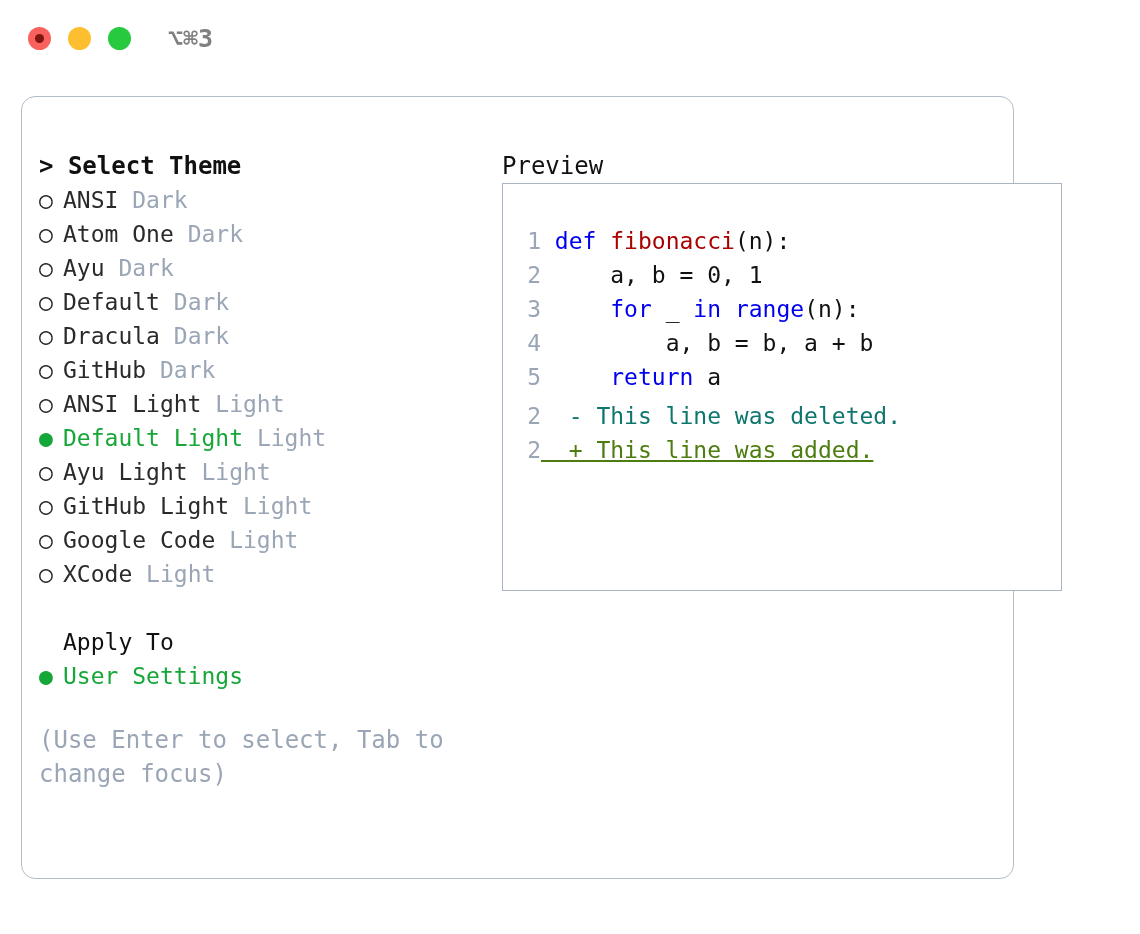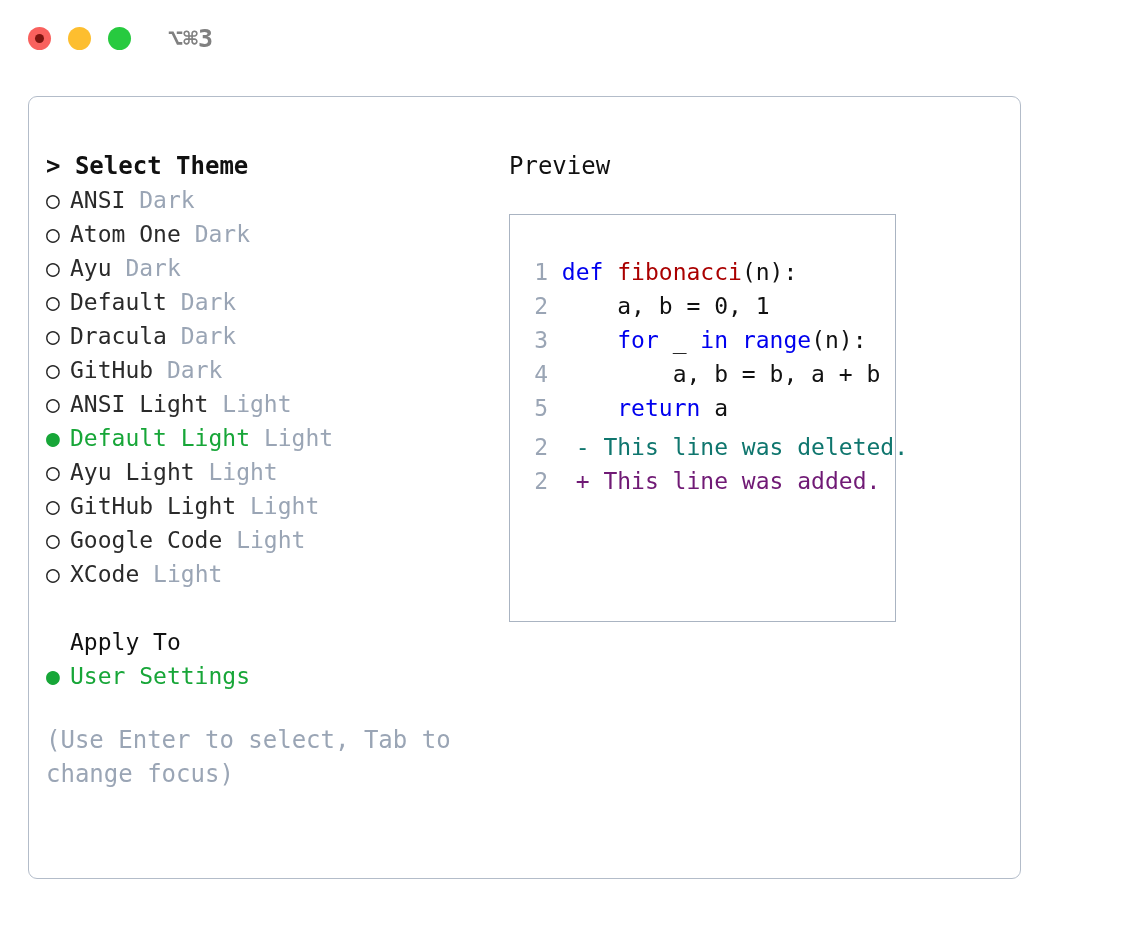--- a/index.html
+++ b/index.html
@@ -62,26 +62,26 @@
     font-weight: bold;
     color: #808080;
     letter-spacing: 0px;
     line-height: 30px;
     white-space: pre;
   }
 
   
   .dialog {
     position: absolute;
-    left: 28px;
+    left: 21px;
     top: 96px;
     width: 993px;
     height: 783px;
     border: 1.6px solid #b3bcc9;
-    border-radius: 9px;
+    border-radius: 14px;
     box-sizing: border-box;
     background: #ffffff;
   }
 
   .columns {
     position: absolute;
     left: 0; top: 0;
     width: 100%;
     height: 100%;
   }
@@ -145,22 +145,21 @@
   }
 
   .preview-title {
     font-size: 24px;
     color: #111111;
     line-height: 34px;
     white-space: pre;
   }
 
   .preview-box {
-    margin-top: 31px;
-    width: 387px;
+    width: 560px;
     height: 408px;
     border: 1.6px solid #aab4c2;
     box-sizing: border-box;
     background: #ffffff;
     position: relative;
   }
 
   .code-area {
     position: absolute;
     left: 12px;
@@ -185,21 +184,21 @@
   .plain{ color: #111111; }
 
   .diff-area {
     position: absolute;
     left: 12px;
     top: 215px;
     width: 450px;
   }
   .diff-context { color: #808080; }
   .diff-del     { color: #0f766e; }
-  .diff-add     { color: #701a75; }
+  .diff-add     { color: #4d7c0f; text-decoration: underline; }
 </style>
 </head>
 <body>
 
 <div class="window">
 
   <div class="titlebar">
     <div class="dot dot-close"></div>
     <div class="rec-inner"></div>
     <div class="dot dot-min"></div>

